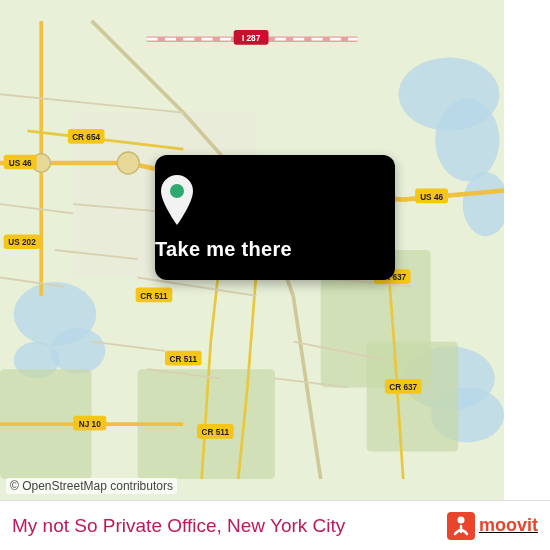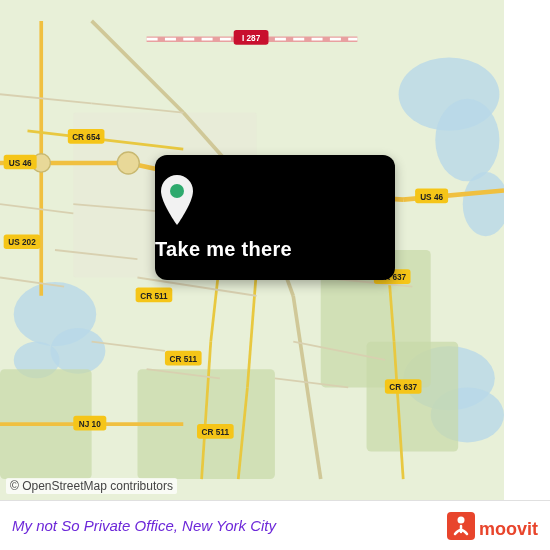--- a/index.html
+++ b/index.html
@@ -65,30 +65,30 @@
       height: 50px;
       background-color: white;
       display: flex;
       align-items: center;
       padding: 0 12px;
       border-top: 1px solid #e0e0e0;
       position: relative;
     }
 
     .location-name {
-      font-size: 15px;
-      color: #6d28d9;
+      font-size: 19px;
+      color: #be185d;
       flex: 1;
-      font-style: italic;
     }
 
     .moovit-logo {
       display: flex;
-      align-items: flex-end;
+      align-items: center;
       gap: 4px;
+      text-decoration: underline;
     }
 
     .moovit-icon {
       width: 28px;
       height: 28px;
     }
 
     .moovit-text {
       font-size: 18px;
       font-weight: bold;

